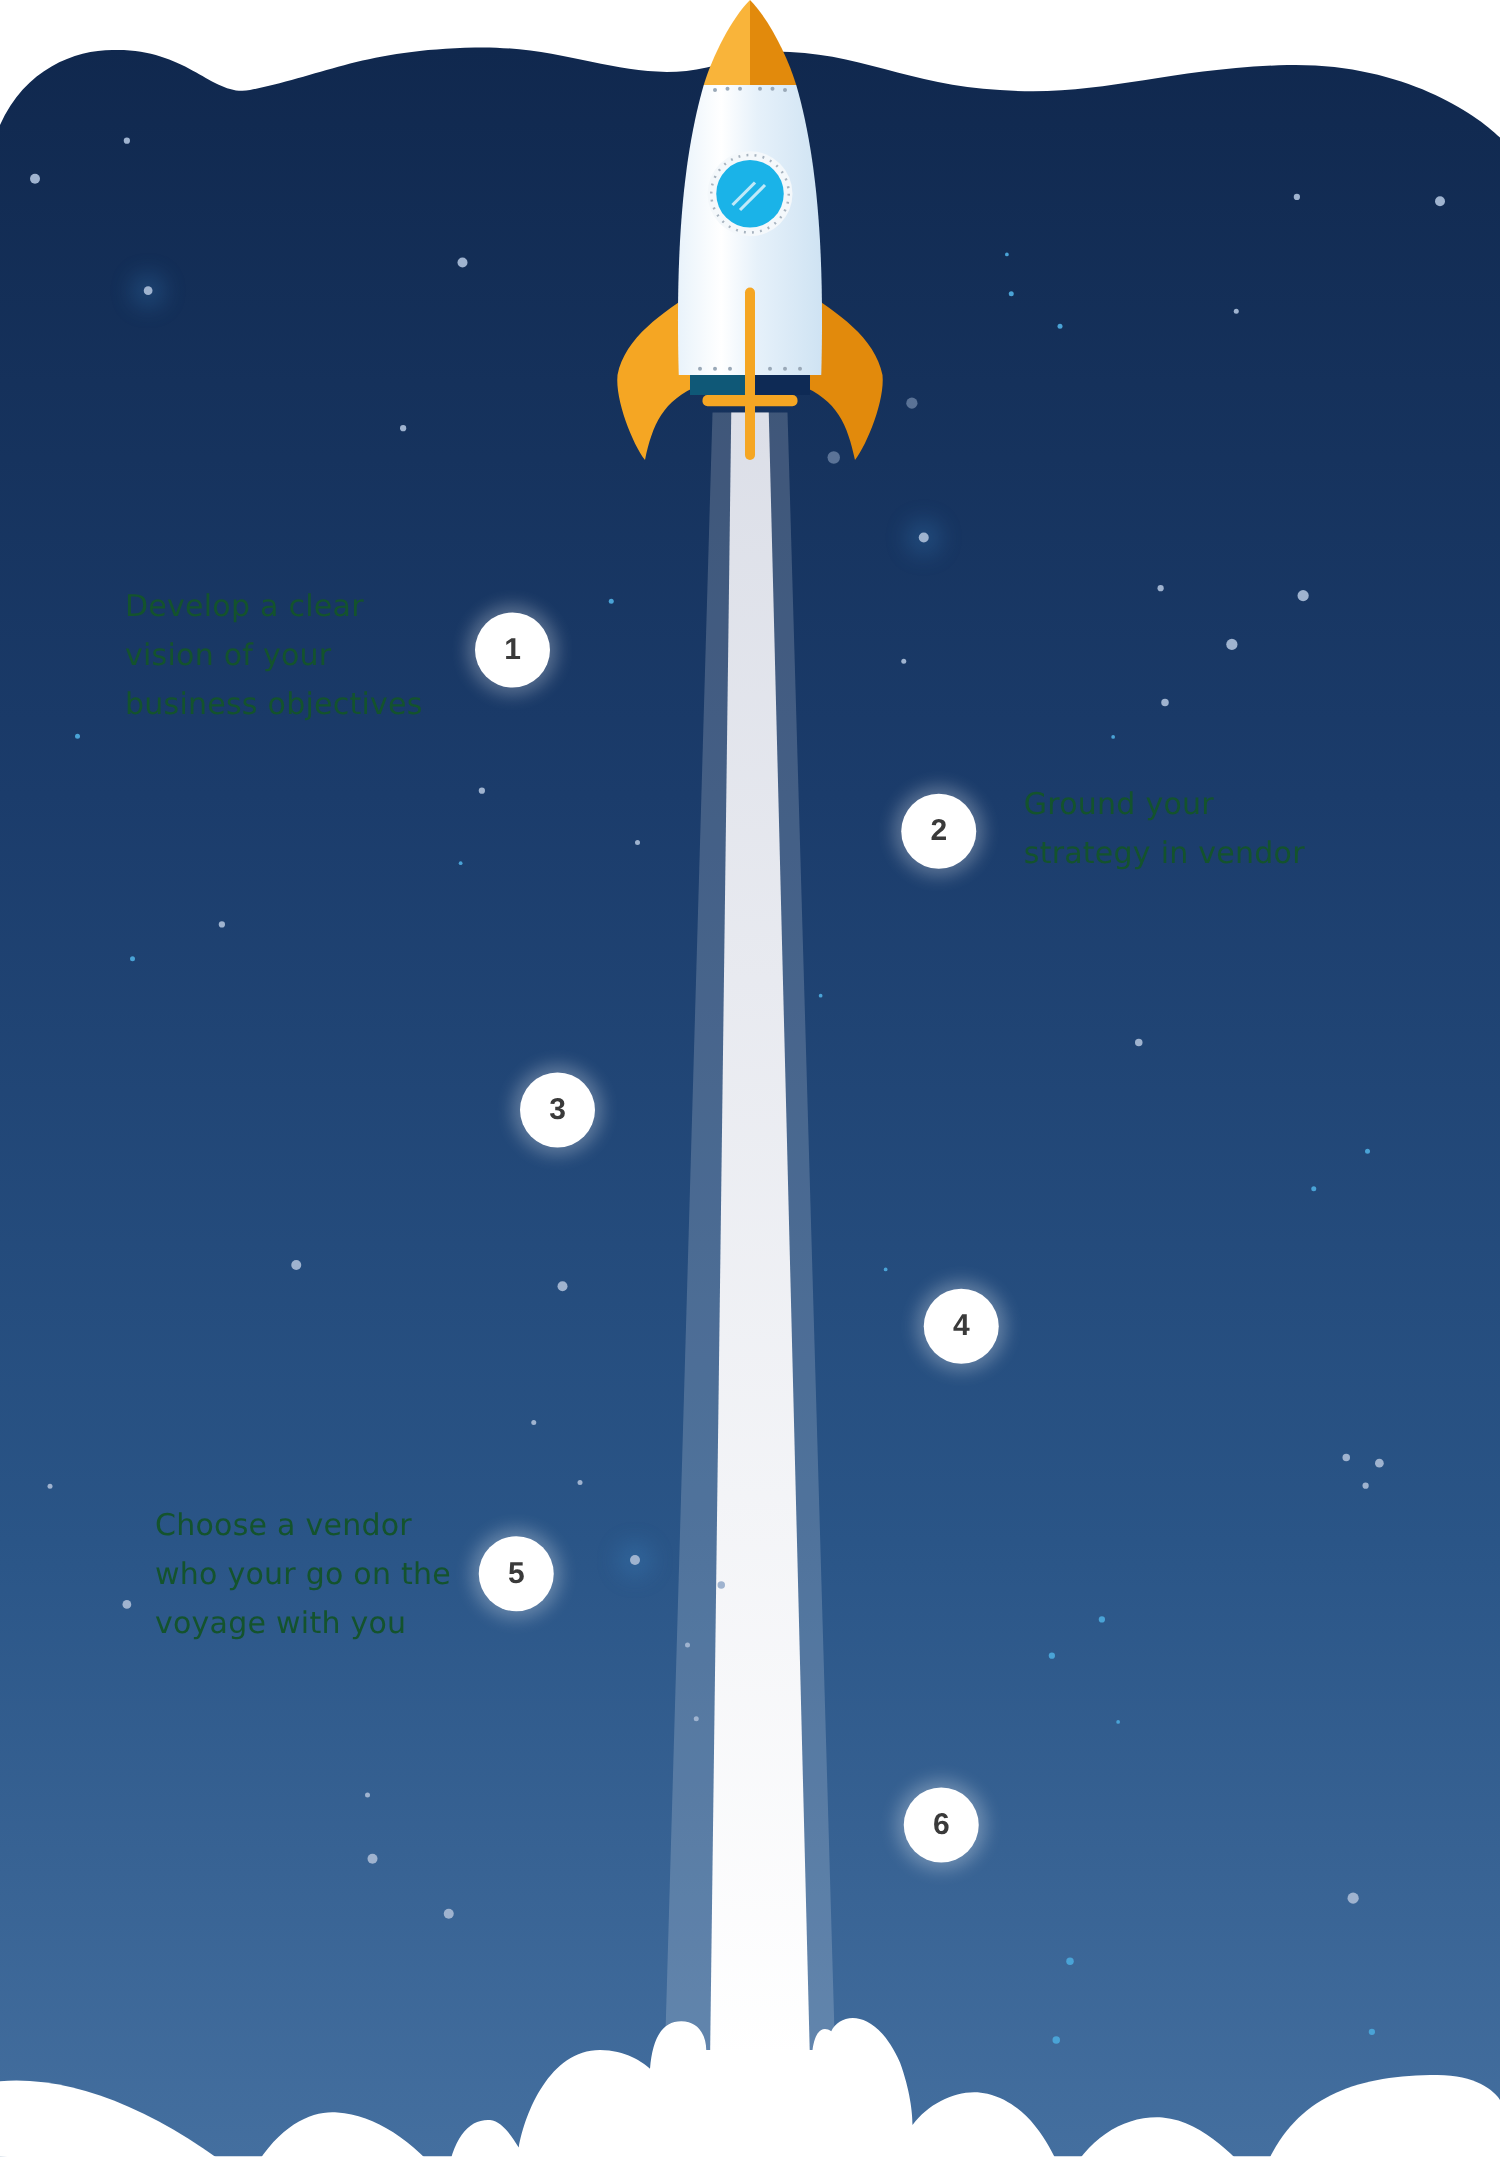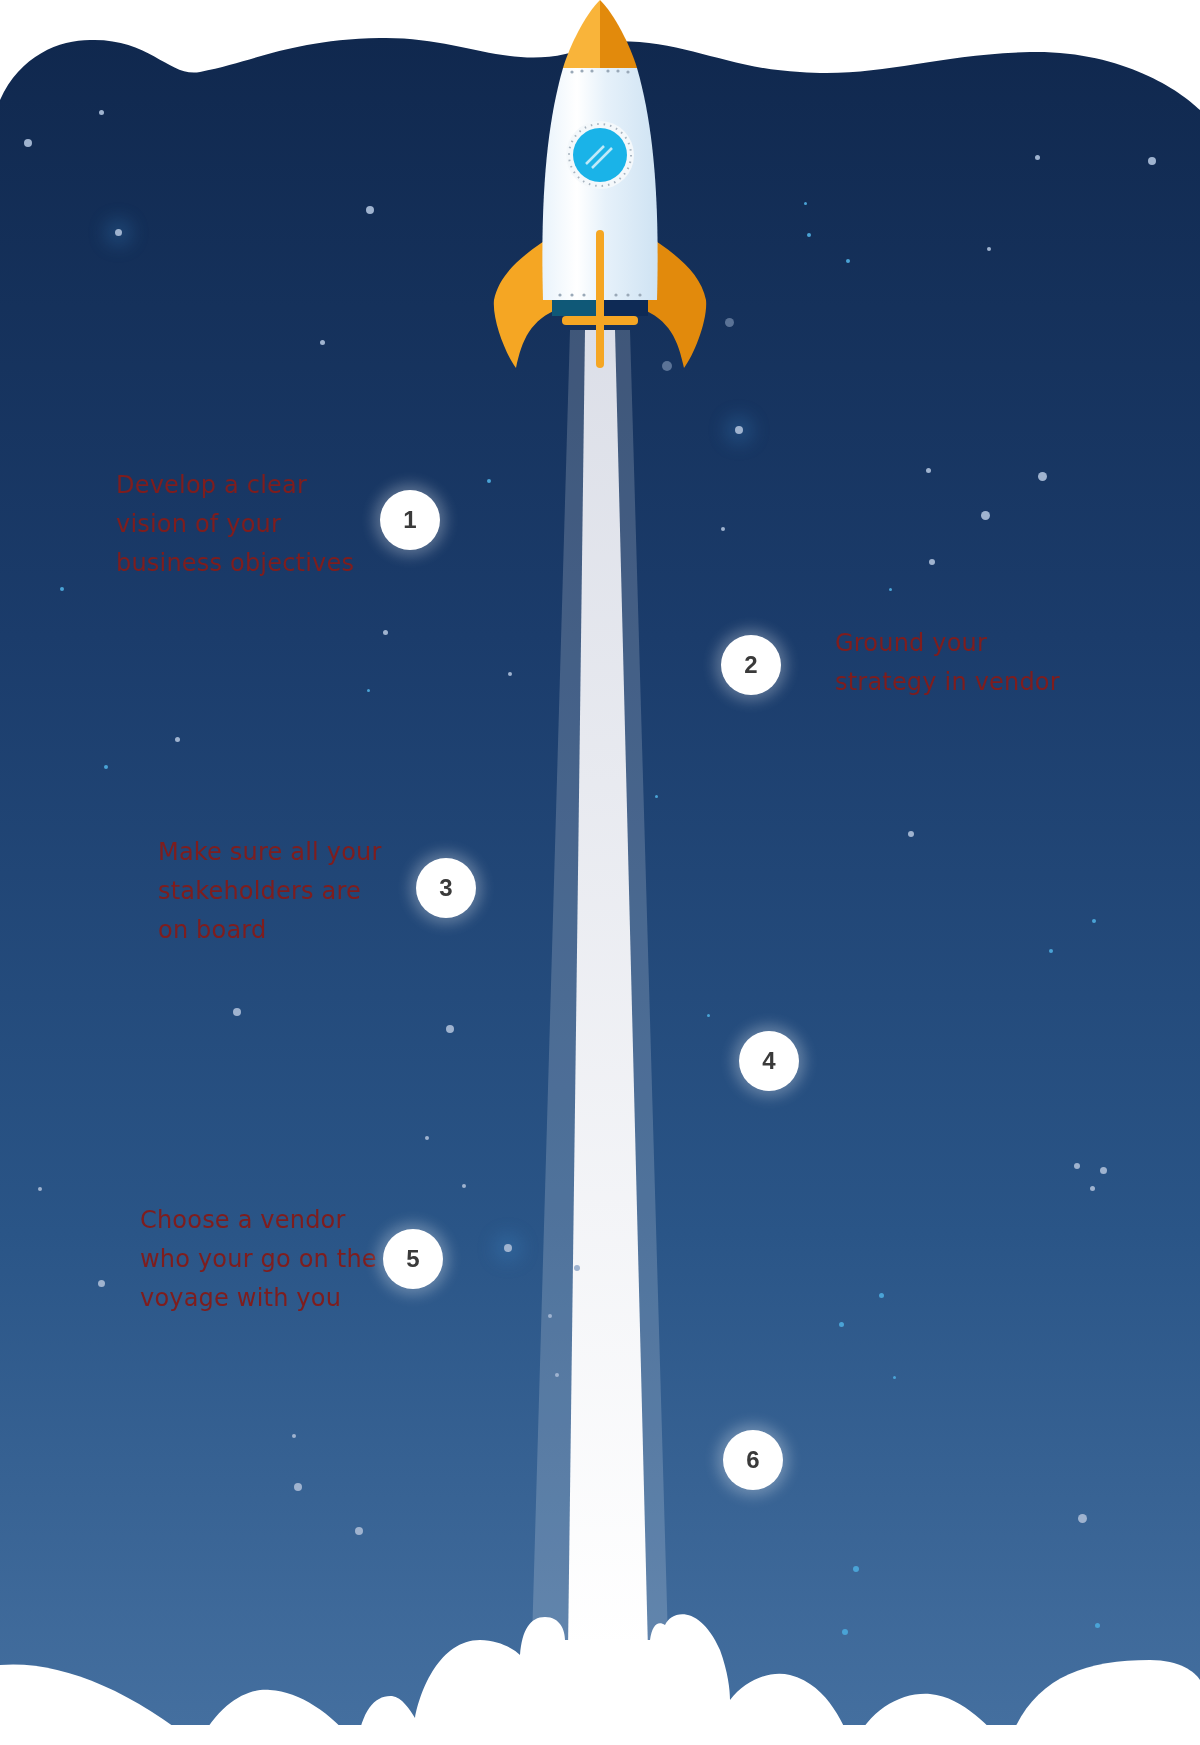--- a/index.html
+++ b/index.html
@@ -1,22 +1,22 @@
 <!DOCTYPE html>
 <html><head>
 <meta charset="utf-8">
 <style>
   html, body { margin:0; padding:0; background:#ffffff; }
   body { width:1200px; height:1745px; position:relative; overflow:hidden; font-family:"Liberation Sans", sans-serif; }
   .scene { position:absolute; left:0; top:0; width:1200px; height:1745px; }
   .sky-svg { position:absolute; left:0; top:0; }
   .step-text {
-    position:absolute; color:#7f1d1d; font-size:26px; line-height:39px;
+    position:absolute; color:#14532d; font-size:26px; line-height:39px;
     font-weight:300; letter-spacing:0.2px; white-space:pre-line;
-    font-family:"DejaVu Sans", sans-serif; font-weight:normal; font-size:24px;margin-left:16px;
+    font-family:"DejaVu Sans", sans-serif; font-weight:normal; font-size:24px;
   }
   .badge {
     position:absolute; width:60px; height:60px; border-radius:50%;
     background:#ffffff; color:#3a3a3a; font-weight:bold; font-size:24px;
     display:flex; align-items:center; justify-content:center;
     box-shadow:0 0 14px 6px rgba(255,255,255,0.28);
     font-family:"Liberation Sans", sans-serif;
   }
   .star { position:absolute; border-radius:50%; background:#9fb3cf; }
   .star.glow { box-shadow:0 0 18px 10px rgba(70,150,220,0.22); }
@@ -161,23 +161,20 @@
 
   <div class="step-text" style="left:100px;top:466px;">Develop a clear
 vision of your
 business objectives</div>
   <div class="badge" style="left:380px;top:490px;">1</div>
 
   <div class="badge" style="left:721px;top:635px;">2</div>
   <div class="step-text" style="left:819px;top:624px;">Ground your
 strategy in vendor</div>
 
-  <div class="step-text" style="left:142px;top:833px;">Make sure all your
-stakeholders are
-on board</div>
   <div class="badge" style="left:416px;top:858px;">3</div>
 
   <div class="badge" style="left:739px;top:1031px;">4</div>
 
   <div class="step-text" style="left:124px;top:1201px;">Choose a vendor
 who your go on the
 voyage with you</div>
   <div class="badge" style="left:383px;top:1229px;">5</div>
 
   <div class="badge" style="left:723px;top:1430px;">6</div>

